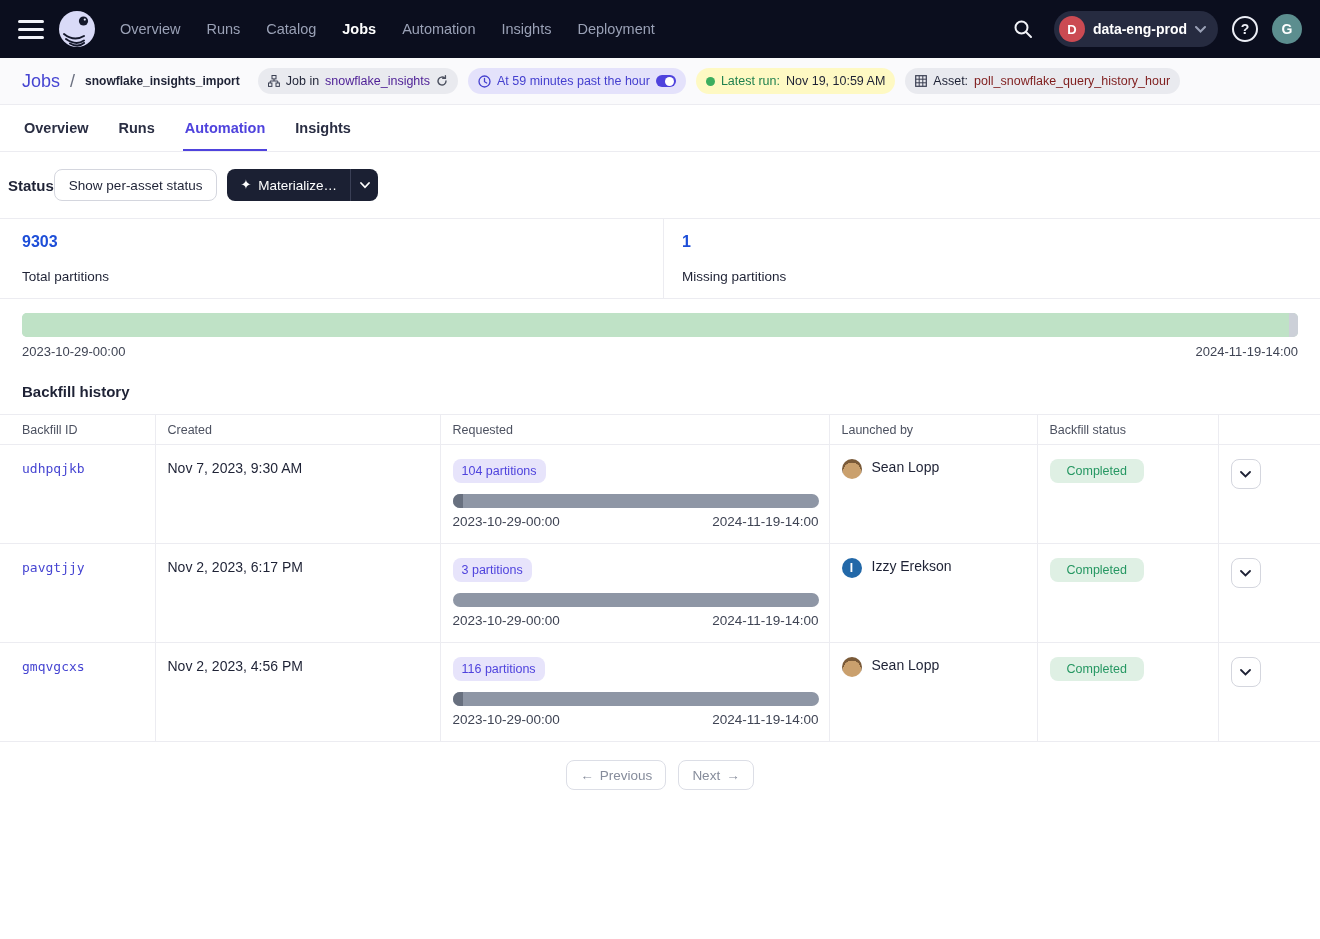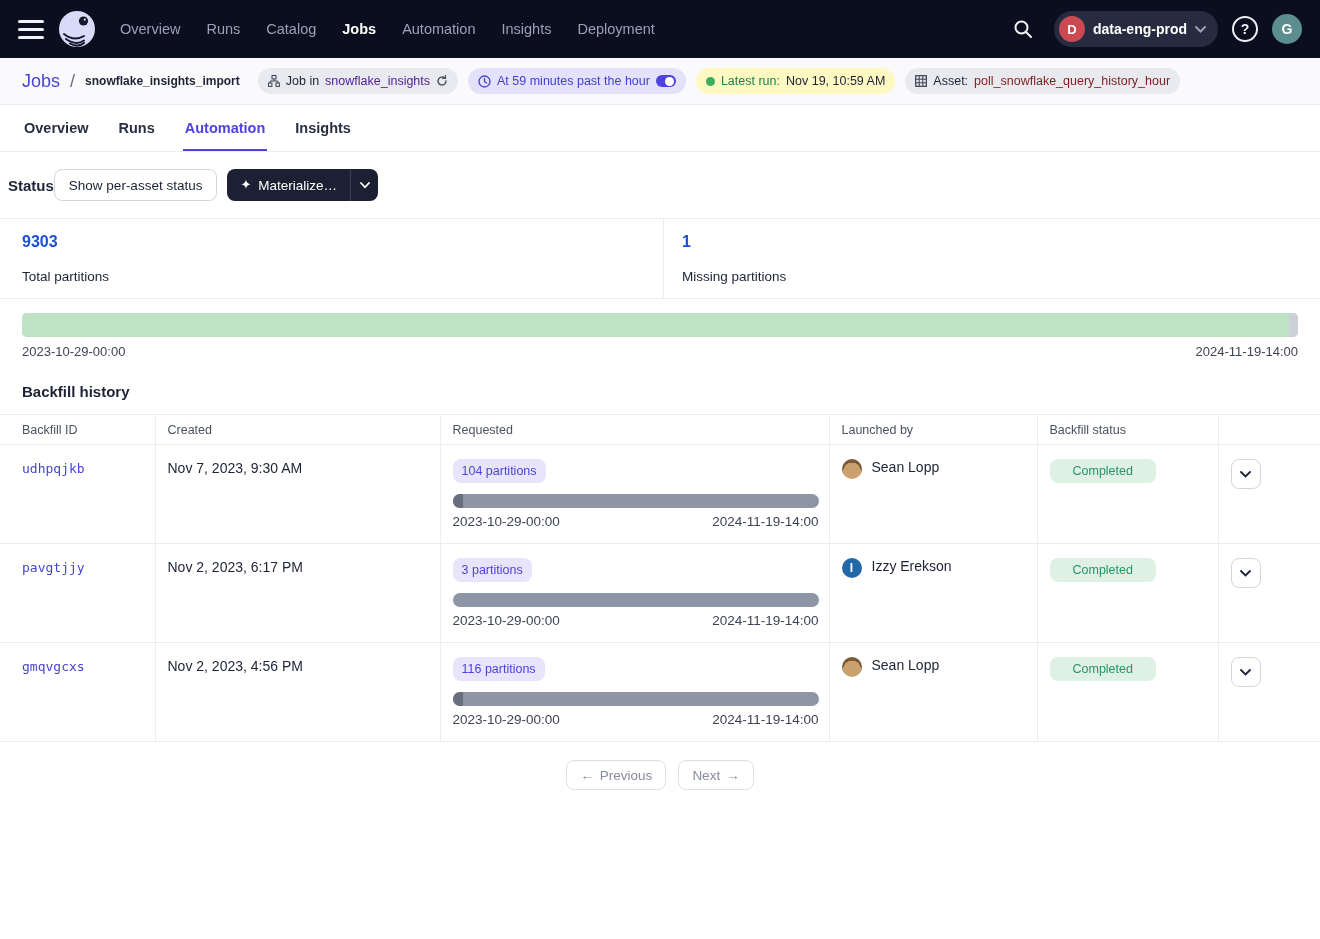--- a/index.html
+++ b/index.html
@@ -108,21 +108,21 @@
     display:inline-flex; align-items:center; height:24px; padding:0 9px; border-radius:8px;
     background:#e7e4fb; color:#4f43dd; font-size:12.5px;
   }
   .range-bar { width:366px; height:14px; border-radius:7px; background:#8e96a5; margin-top:11px; overflow:hidden; display:flex; }
   .range-cap { width:10px; background:#68707f; }
   .range-dates { width:366px; display:flex; justify-content:space-between; font-size:13.5px; color:#3f4454; margin-top:6px; }
   .launcher { display:flex; gap:10px; font-size:14px; color:#1e2235; }
   .avatar-photo { width:20px; height:20px; border-radius:50%; background:radial-gradient(circle at 50% 62%, #caa06d 55%, #7a5a38 56%); flex:none; }
   .avatar-letter { width:20px; height:20px; border-radius:50%; background:#2268a8; color:#fff; font-size:12px; font-weight:700; display:flex; align-items:center; justify-content:center; flex:none; }
   .status-pill {
-    display:inline-flex; align-items:center; height:24px; padding:0 23px; border-radius:8px;
+    display:inline-flex; align-items:center; height:24px; padding:0 17px; border-radius:8px;
     background:#dff0e4; color:#259762; font-size:12.5px;
   }
   .row-menu-btn {
     width:30px; height:30px; border:1px solid #d4d6de; background:#fff; border-radius:8px;
     display:flex; align-items:center; justify-content:center; cursor:pointer;
   }
   
   .pager { display:flex; justify-content:center; gap:12px; margin-top:18px; }
   .pager button {
     height:30px; border:1px solid #dcdee6; background:#fff; border-radius:8px;

